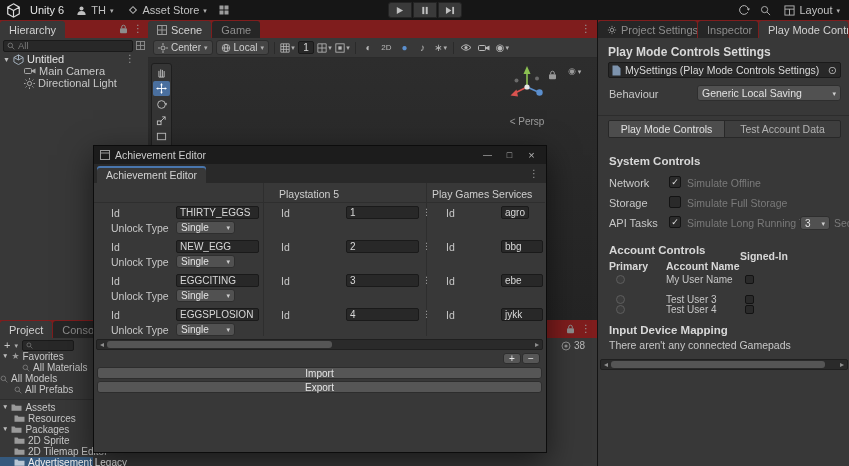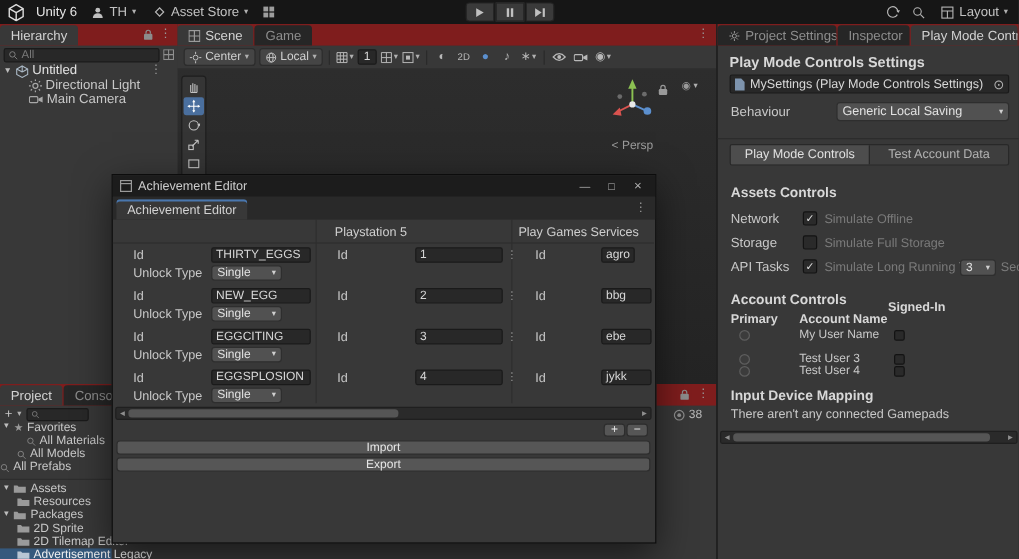--- a/index.html
+++ b/index.html
@@ -177,35 +177,35 @@
             <svg width="11" height="11" viewBox="0 0 12 12">
               <path d="M6 1 11 3.8v4.9L6 11.5 1 8.7V3.8z" fill="none" stroke="#aab8c5"></path>
               <path d="M6 1v5.5M1 3.8 6 6.5M11 3.8 6 6.5" fill="none" stroke="#aab8c5"></path>
             </svg>
           </span>
         <span style="color:#e2e2e2;">Untitled</span>
         <span class="menu-dots" style="margin-left:auto;padding-right:13px;">⋮</span>
       </div>
       <div class="treerow" style="padding-left:24px;">
         <span class="tb-icon">
+            <svg width="12" height="10" viewBox="0 0 12 10">
+              <rect x="0.5" y="2.5" width="7" height="5" rx="1" fill="none" stroke="#a8a8a8"></rect>
+              <path d="M8 4.2 11.5 2.5v5L8 5.8z" fill="#a8a8a8"></path>
+            </svg>
+          </span>
+        <span>Main Camera</span>
+      </div>
+      <div class="treerow" style="padding-left:24px;">
+        <span class="tb-icon">
             <svg width="11" height="11" viewBox="0 0 11 11">
               <circle cx="5.5" cy="5.5" r="2.1" fill="none" stroke="#a8a8a8"></circle>
               <path d="M5.5 0v1.6M5.5 9.4V11M0 5.5h1.6M9.4 5.5H11M1.6 1.6l1.1 1.1M8.3 8.3l1.1 1.1M9.4 1.6 8.3 2.7M2.7 8.3 1.6 9.4" stroke="#a8a8a8"></path>
             </svg>
           </span>
         <span>Directional Light</span>
-      </div>
-      <div class="treerow" style="padding-left:24px;">
-        <span class="tb-icon">
-            <svg width="12" height="10" viewBox="0 0 12 10">
-              <rect x="0.5" y="2.5" width="7" height="5" rx="1" fill="none" stroke="#a8a8a8"></rect>
-              <path d="M8 4.2 11.5 2.5v5L8 5.8z" fill="#a8a8a8"></path>
-            </svg>
-          </span>
-        <span>Main Camera</span>
       </div>
     </div>
   </div>
 
   <div class="panel" style="left:148px;top:20px;width:449px;height:300px;">
     <div class="tabstrip">
       <div class="tab active">
         <span class="tb-icon">
             <svg width="10" height="10" viewBox="0 0 10 10">
               <rect x="0.5" y="0.5" width="9" height="9" fill="none" stroke="#9a9a9a"></rect>
@@ -394,30 +394,30 @@
         </div>
         <div class="treerow" style="height:11px;padding-left:22px;">
           <span class="tb-icon">
               <svg width="8" height="8" viewBox="0 0 12 12">
                 <circle cx="5" cy="5" r="3.4" fill="none" stroke="#8f8f8f"></circle>
                 <path d="M7.6 7.6 11 11" stroke="#8f8f8f"></path>
               </svg>
             </span>
           <span>All Materials</span>
         </div>
-        <div class="treerow" style="height:11px;padding-left:14px;">
+        <div class="treerow" style="height:11px;">
           <span class="tb-icon">
               <svg width="8" height="8" viewBox="0 0 12 12">
                 <circle cx="5" cy="5" r="3.4" fill="none" stroke="#8f8f8f"></circle>
                 <path d="M7.6 7.6 11 11" stroke="#8f8f8f"></path>
               </svg>
             </span>
           <span>All Models</span>
         </div>
-        <div class="treerow" style="height:11px;">
+        <div class="treerow" style="height:11px;padding-left:14px;">
           <span class="tb-icon">
               <svg width="8" height="8" viewBox="0 0 12 12">
                 <circle cx="5" cy="5" r="3.4" fill="none" stroke="#8f8f8f"></circle>
                 <path d="M7.6 7.6 11 11" stroke="#8f8f8f"></path>
               </svg>
             </span>
           <span>All Prefabs</span>
         </div>
         <div style="height:5px;border-bottom:1px solid #2d2d2d;margin-bottom:2px;width:93px;"></div>
         <div class="treerow" style="height:11px;padding-left:2px;">
@@ -520,21 +520,21 @@
       <div class="abs" style="left:0;top:77px;width:252px;height:1px;background:#2c2c2c;"></div>
       <div class="abs" style="left:10px;top:82px;width:233px;height:18px;display:flex;border:1px solid #282828;background:#3e3e3e;border-radius:2px;overflow:hidden;">
         <div style="flex:1;display:flex;align-items:center;justify-content:center;background:#4d4d4d;color:#e0e0e0;font-size:10.5px;">
             <span>Play Mode Controls</span>
           </div>
         <div style="flex:1;display:flex;align-items:center;justify-content:center;border-left:1px solid #282828;color:#b2b2b2;font-size:10.5px;">
             <span>Test Account Data</span>
           </div>
       </div>
 
-      <span class="abs bold" style="left:11px;top:117px;font-size:11.5px;">Assets Controls</span>
+      <span class="abs bold" style="left:11px;top:117px;font-size:11.5px;">System Controls</span>
       <div class="abs" style="left:0;top:138px;width:252px;height:14px;">
         <span class="abs" style="left:11px;top:1px;">Network</span>
         <span class="abs cb" style="left:71px;top:0;">
             <span>✓</span>
           </span>
         <span class="abs dim" style="left:89px;top:1px;font-size:10.5px;">Simulate Offline</span>
       </div>
       <div class="abs" style="left:0;top:158px;width:252px;height:14px;">
         <span class="abs" style="left:11px;top:1px;">Storage</span>
         <span class="abs cb" style="left:71px;top:0;"></span>

